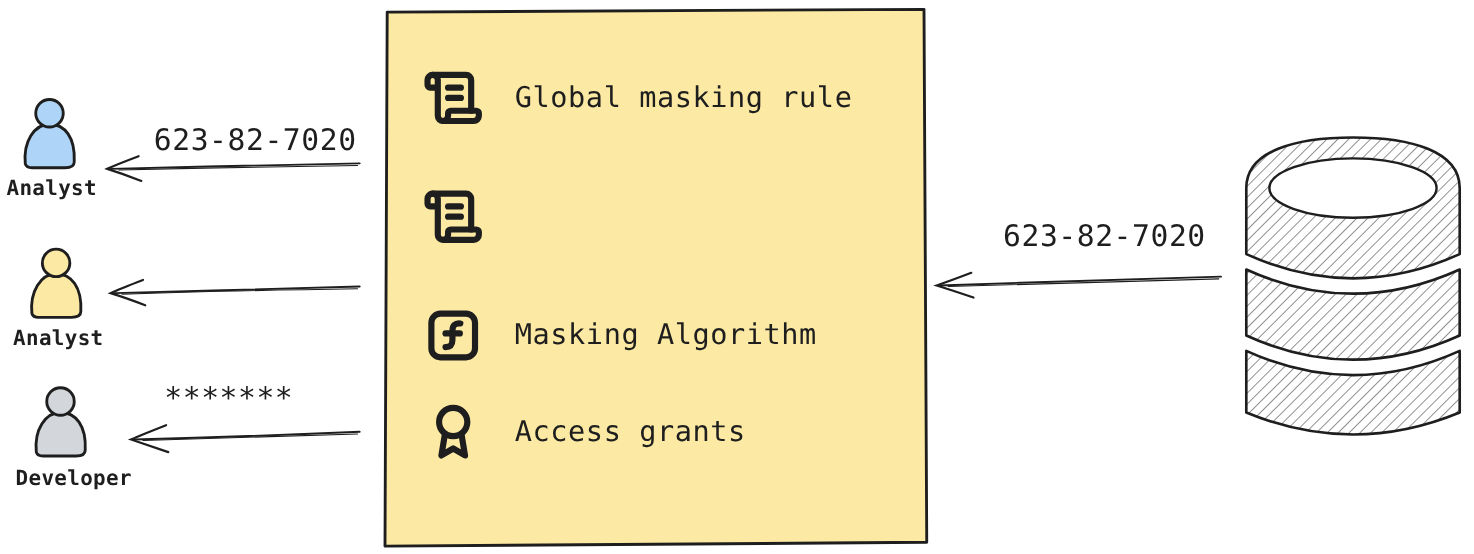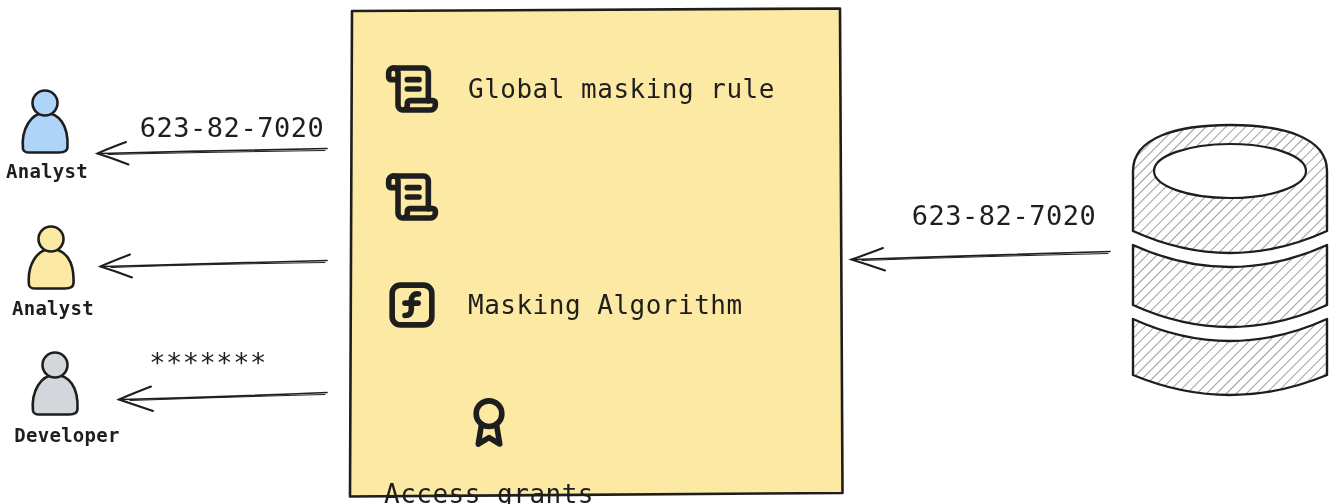--- a/index.html
+++ b/index.html
@@ -114,21 +114,21 @@
     <span class="icon">
       <svg width="56" height="56" viewBox="0 0 24 24" fill="none" stroke="var(--ink)" stroke-width="2.4" stroke-linecap="round" stroke-linejoin="round">
         <rect width="17" height="17" x="3.5" y="3.5" rx="3.5"></rect>
         <path d="M9 16.5c2 0 2.7-1 2.7-2.7V10.2c0-2 1-3.2 3.1-2.9"></path>
         <path d="M9 11.2h5.6"></path>
       </svg>
     </span>
     <span class="label">Masking Algorithm</span>
   </div>
 
-  <div class="mask-item" style="top:395px;flex-direction:column;">
+  <div class="mask-item" style="top:364px;">
     <span class="icon">
       <svg width="56" height="56" viewBox="0 0 24 24" fill="none" stroke="var(--ink)" stroke-width="2.4" stroke-linecap="round" stroke-linejoin="round">
         <circle cx="12" cy="8" r="5.5"></circle>
         <path d="M15.2 12.6 16.6 21l-4.6-2.7L7.4 21l1.4-8.4"></path>
       </svg>
     </span>
     <span class="label">Access grants</span>
   </div>
 
   <div class="abs center arrow-label" style="left:232px;top:112px;">623-82-7020</div>

